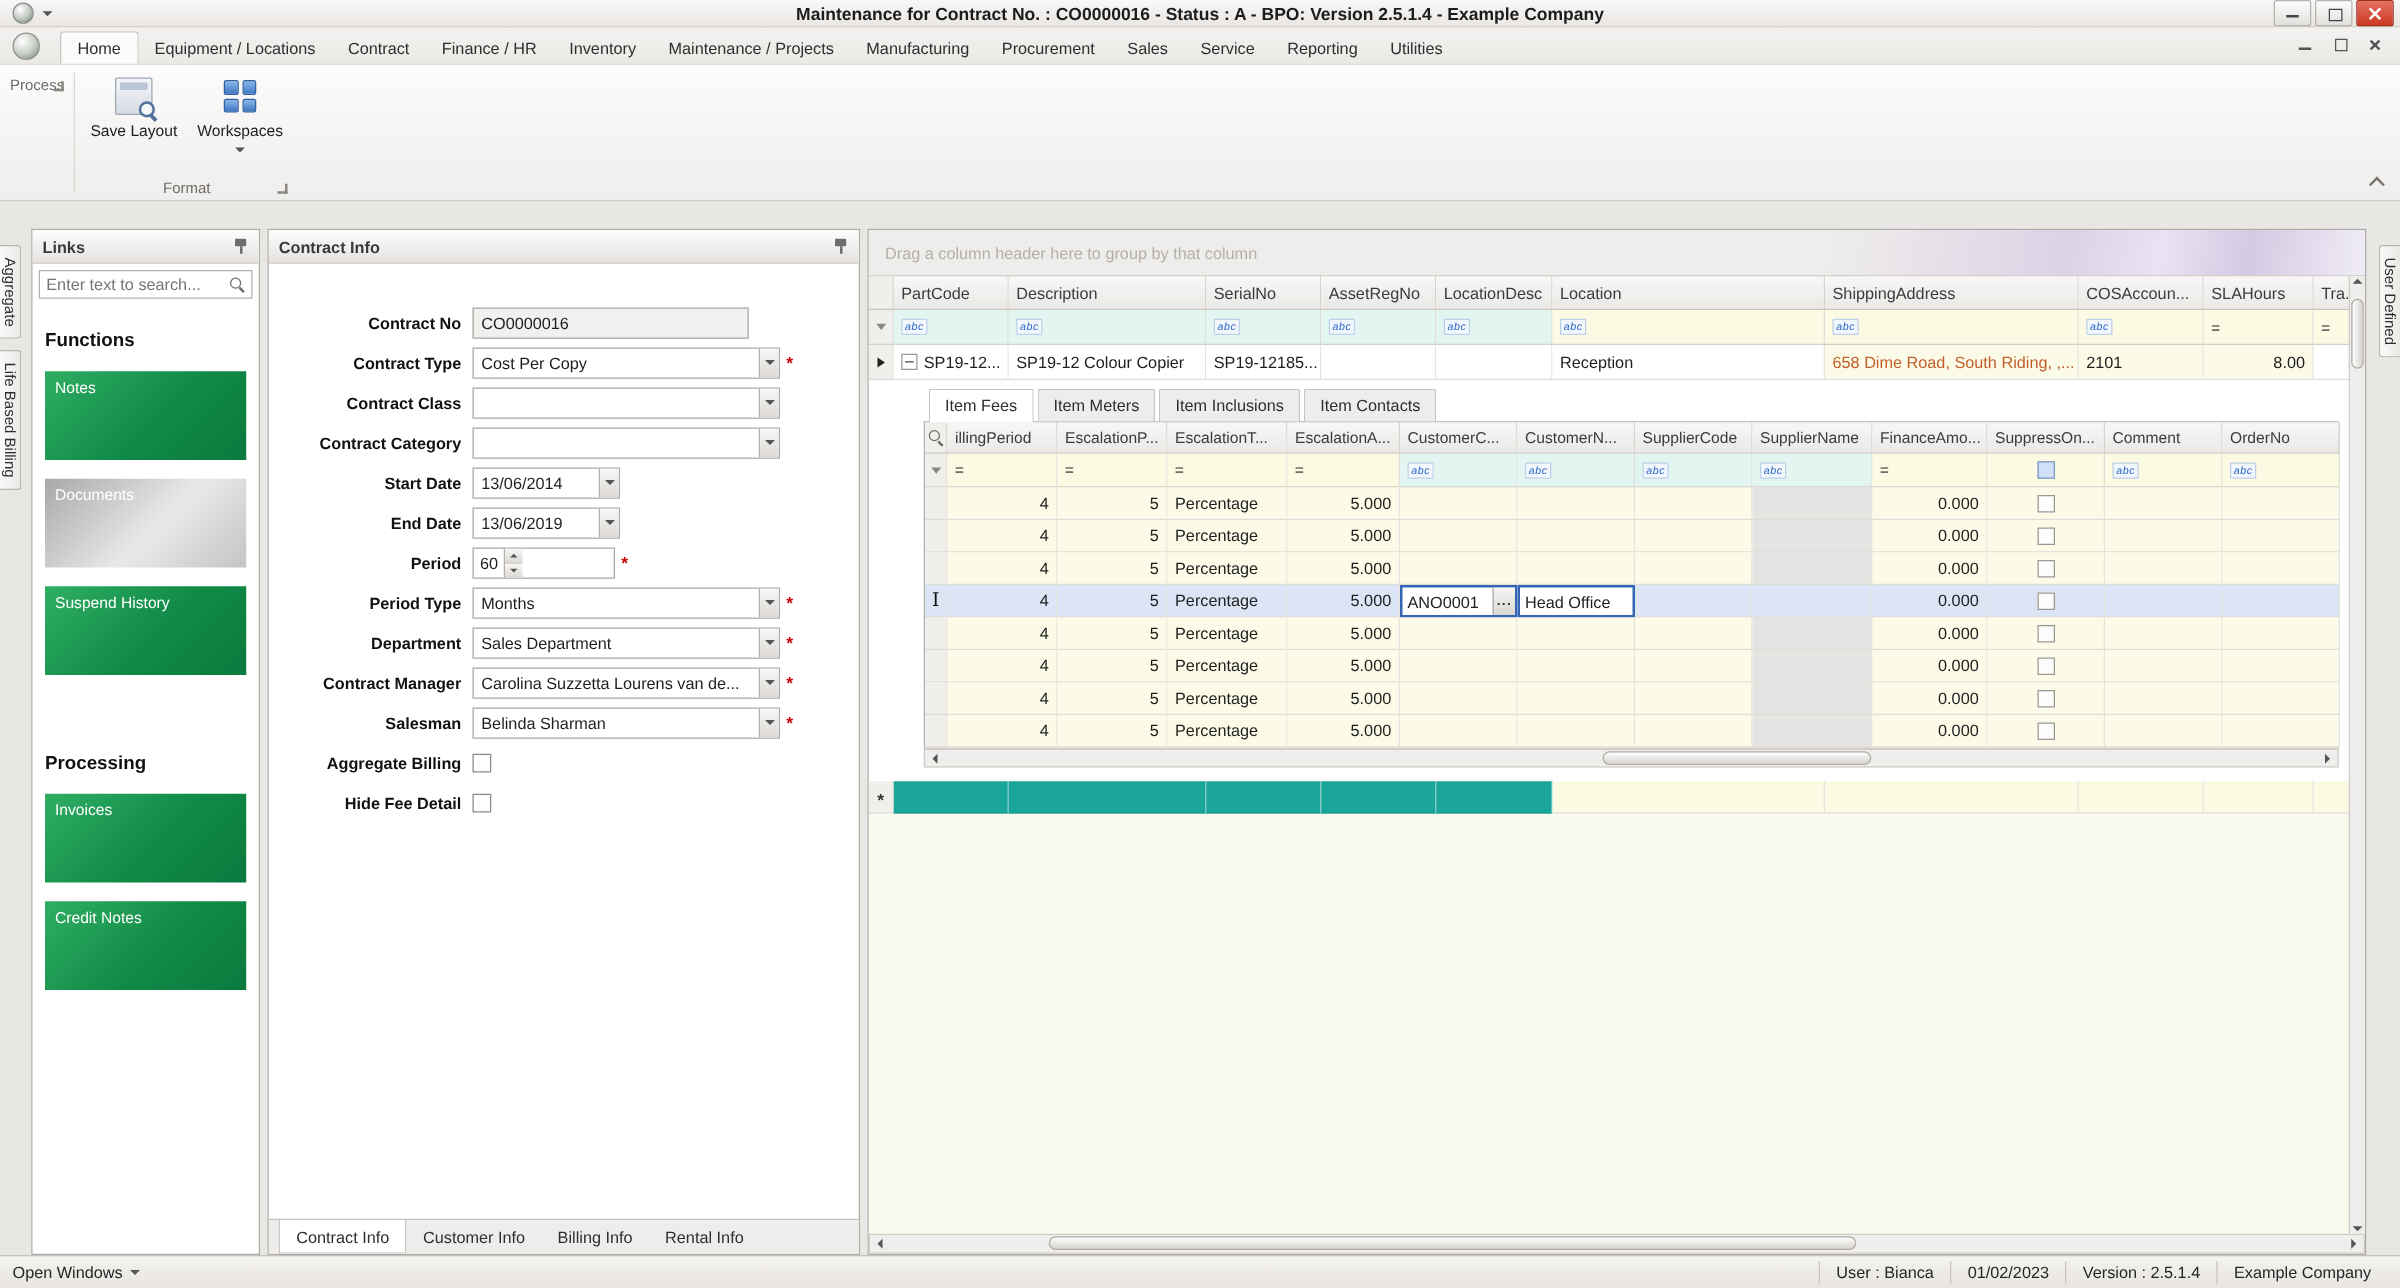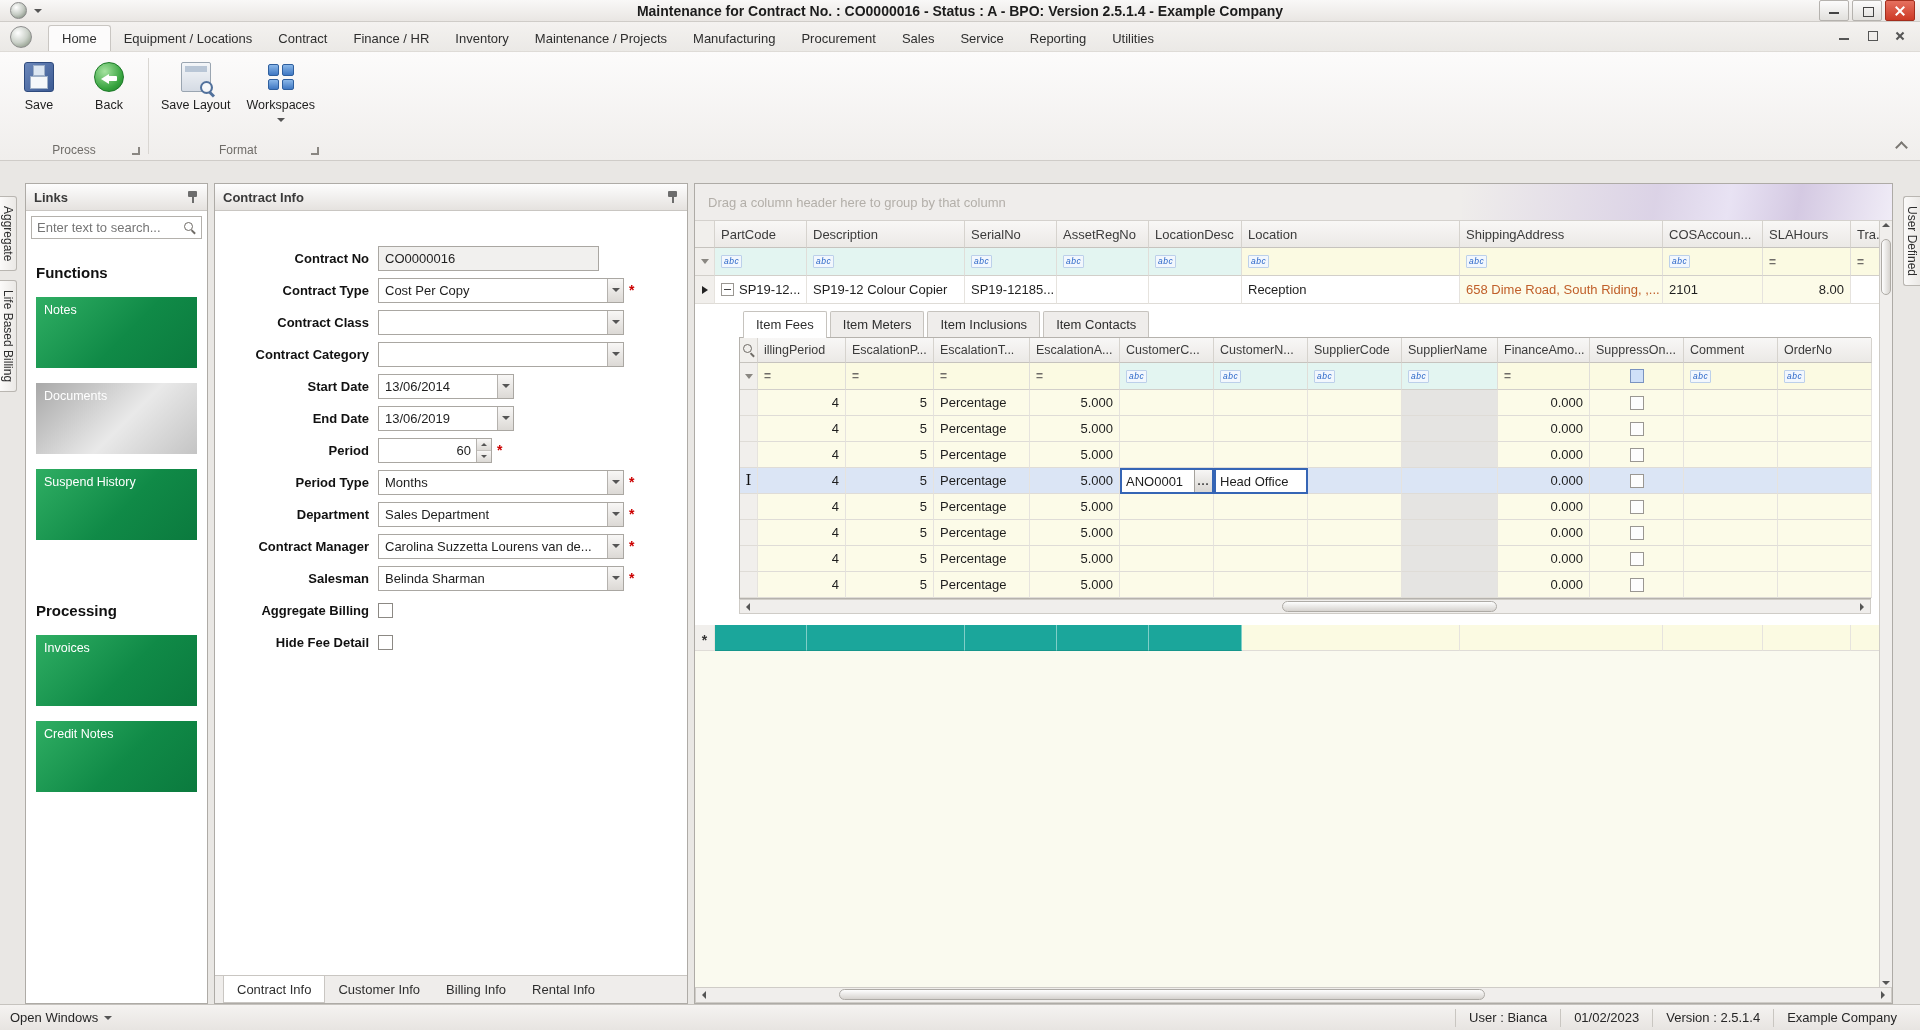--- a/index.html
+++ b/index.html
@@ -92,27 +92,27 @@
 
   
   .contract-panel { width:474px; flex:none; }
   .cform { flex:1; padding:34px 8px 0 12px; overflow:hidden; }
   .frow { display:flex; align-items:center; height:26px; margin-bottom:6px; }
   .flabel { width:142px; text-align:right; font-weight:bold; margin-right:9px; font-size:13px; color:#111; white-space:nowrap; }
   .tbox, .combo { height:25px; border:1px solid #aaa7a2; background:#fff; display:flex; align-items:center; }
   .tbox { background:#f1f0ee; padding:0 6px; }
   .combo-val { flex:1; padding:0 6px; white-space:nowrap; overflow:hidden; }
   .combo-btn { width:16px; flex:none; align-self:stretch; background:linear-gradient(#f8f7f6,#dcd9d5); border-left:1px solid #b5b2ae; display:flex; align-items:center; justify-content:center; }
-  .spin { justify-content:flex-end; }
+  .spin { justify-content:flex-start; }
   .spin-val { padding:0 5px; }
   .spin-btns { width:15px; flex:none; align-self:stretch; display:flex; flex-direction:column; border-left:1px solid #b5b2ae; }
   .spin-btns span { flex:1; display:flex; align-items:center; justify-content:center; background:linear-gradient(#f8f7f6,#dcd9d5); }
   .spin-btns span + span { border-top:1px solid #c5c2be; }
   .spin-btns .t-up, .spin-btns .t-down { border-left-width:3px; border-right-width:3px; border-top-width:3px; border-bottom-width:3px; }
-  .w-no { width:221px; } .w-lg { width:246px; } .w-md { width:136px; } .w-sp { width:114px; }
+  .w-no { width:221px; } .w-lg { width:246px; } .w-md { width:118px; } .w-sp { width:114px; }
   .req { color:#cc0000; font-weight:bold; margin-left:5px; font-size:14px; }
   .cbx { width:15px; height:15px; border:1px solid #8c8984; background:#fff; flex:none; }
   .bottom-tabs { height:28px; flex:none; background:#efedeb; border-top:1px solid #c9c6c2; display:flex; align-items:stretch; padding-left:8px; }
   .btab { padding:6px 13px; color:#2e2e2e; font-size:13px; }
   .btab.active { background:#fff; border:1px solid #c9c6c2; border-top:none; }
 
   
   .grid-panel { flex:1; position:relative; }
   .group-bar { height:37px; flex:none; background:#efedeb; border-bottom:1px solid #d4d1cd; display:flex; align-items:center; padding-left:13px; color:#b3afa9; position:relative; overflow:hidden; }
   .group-decor { position:absolute; right:0; top:0; bottom:0; width:430px;
@@ -212,30 +212,20 @@
   <span class="rtab">Utilities</span>
   <span class="mini-controls">
     <span class="mini-btn min"></span>
     <span class="mini-btn max"></span>
     <span class="mini-btn close"></span>
   </span>
 </div>
 
 <div class="ribbon">
   <div class="rgroup">
-    <div class="rgroup-items">
-      <div class="ritem">
-        <span class="icon-save"></span>
-        <span class="ritem-label">Save</span>
-      </div>
-      <div class="ritem">
-        <span class="icon-back"></span>
-        <span class="ritem-label">Back</span>
-      </div>
-    </div>
     <div class="rgroup-footer">
       <span>Process</span>
       <span class="launcher"></span>
     </div>
   </div>
   <div class="rgroup-sep"></div>
   <div class="rgroup">
     <div class="rgroup-items">
       <div class="ritem">
         <span class="icon-savelayout">

